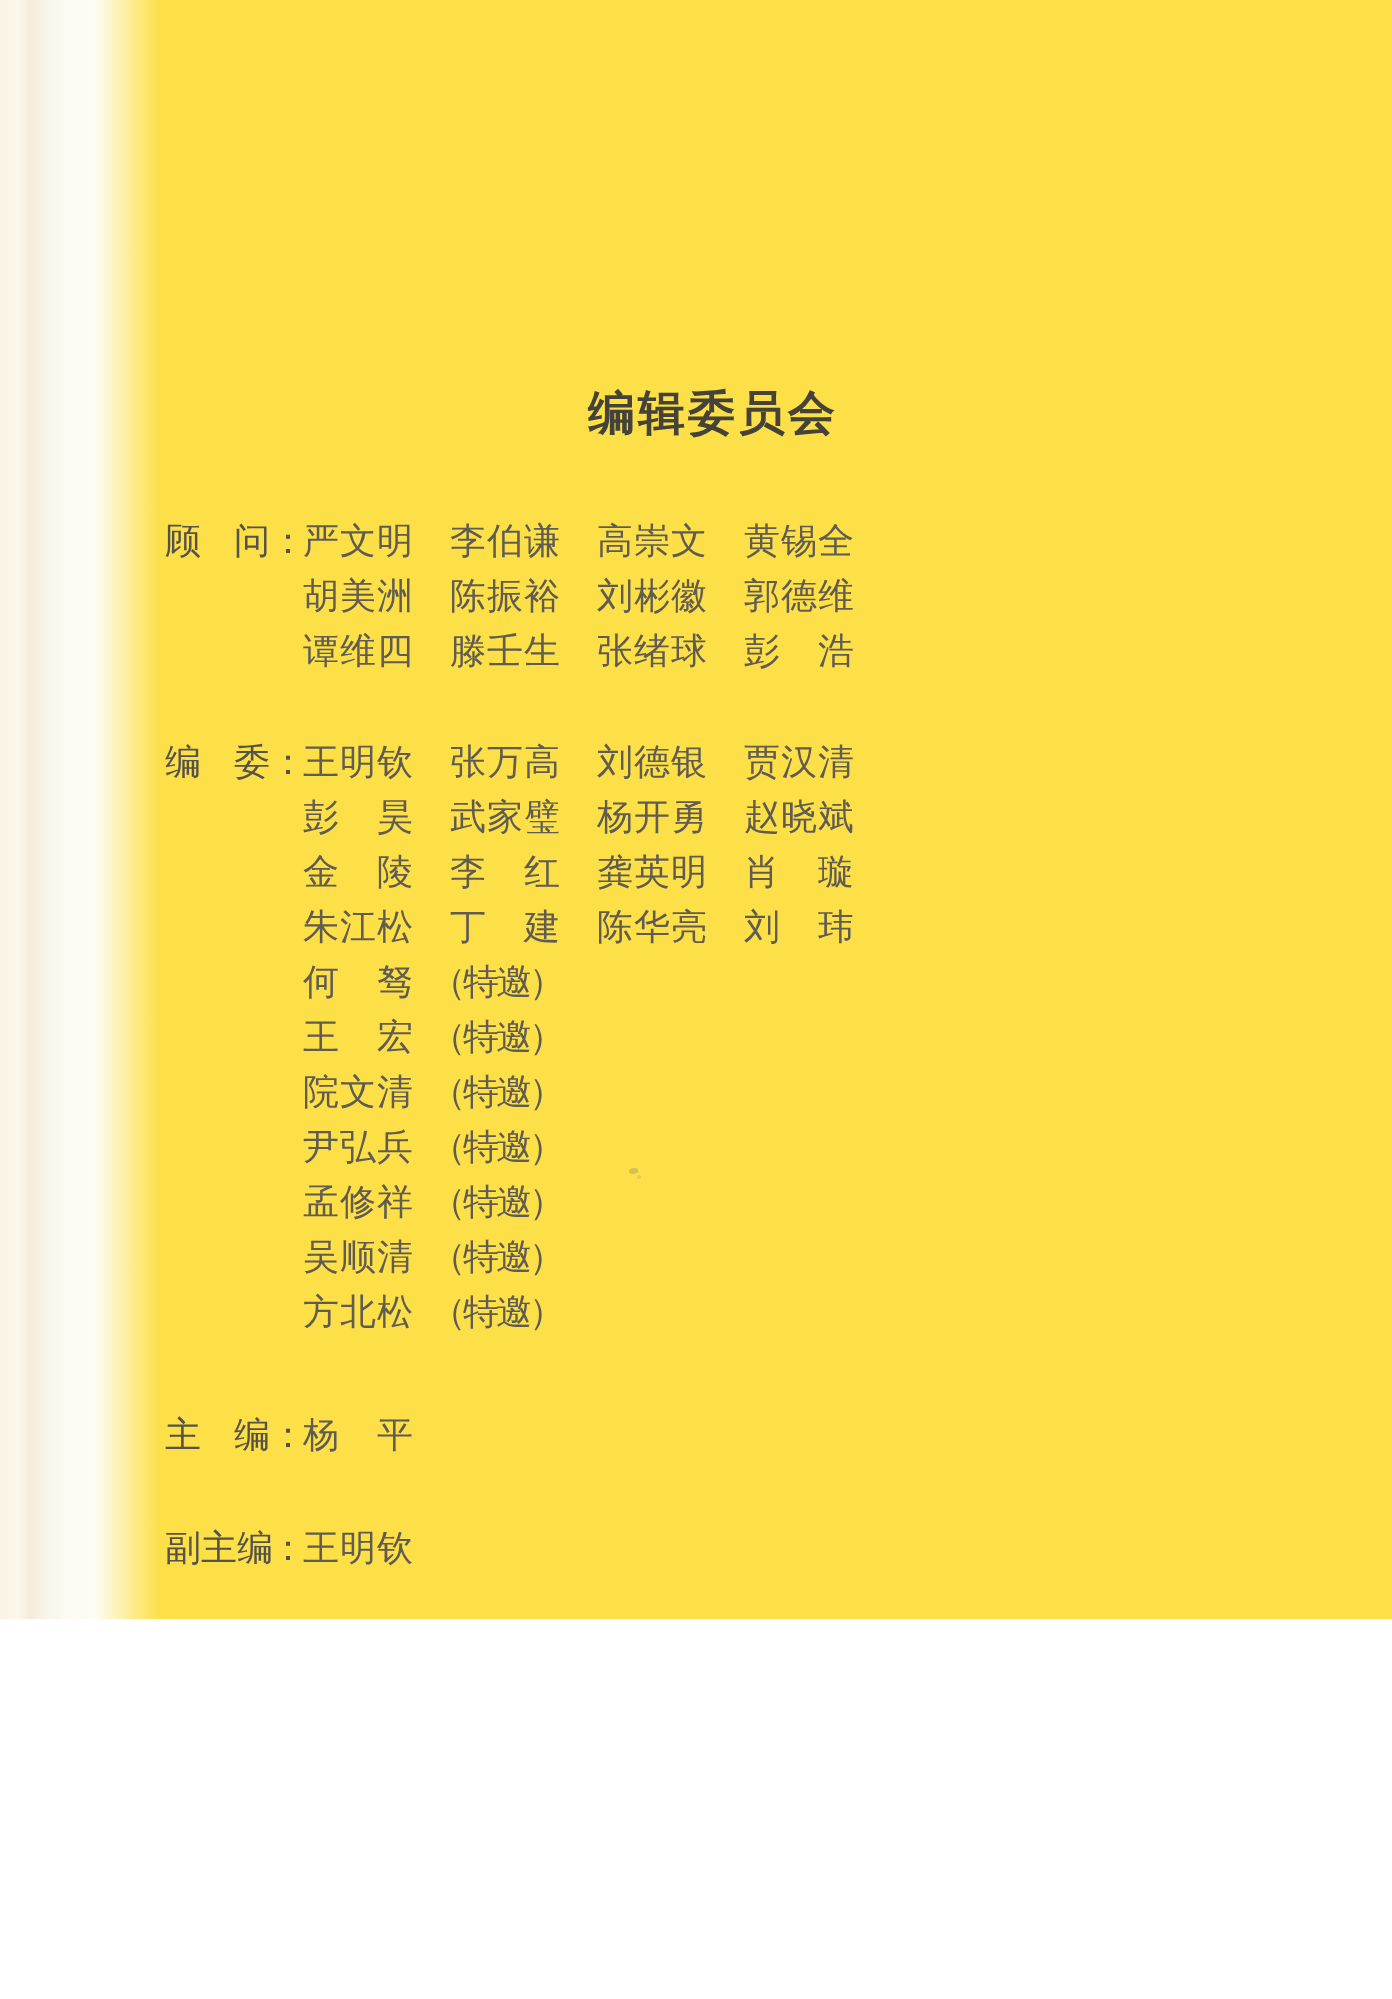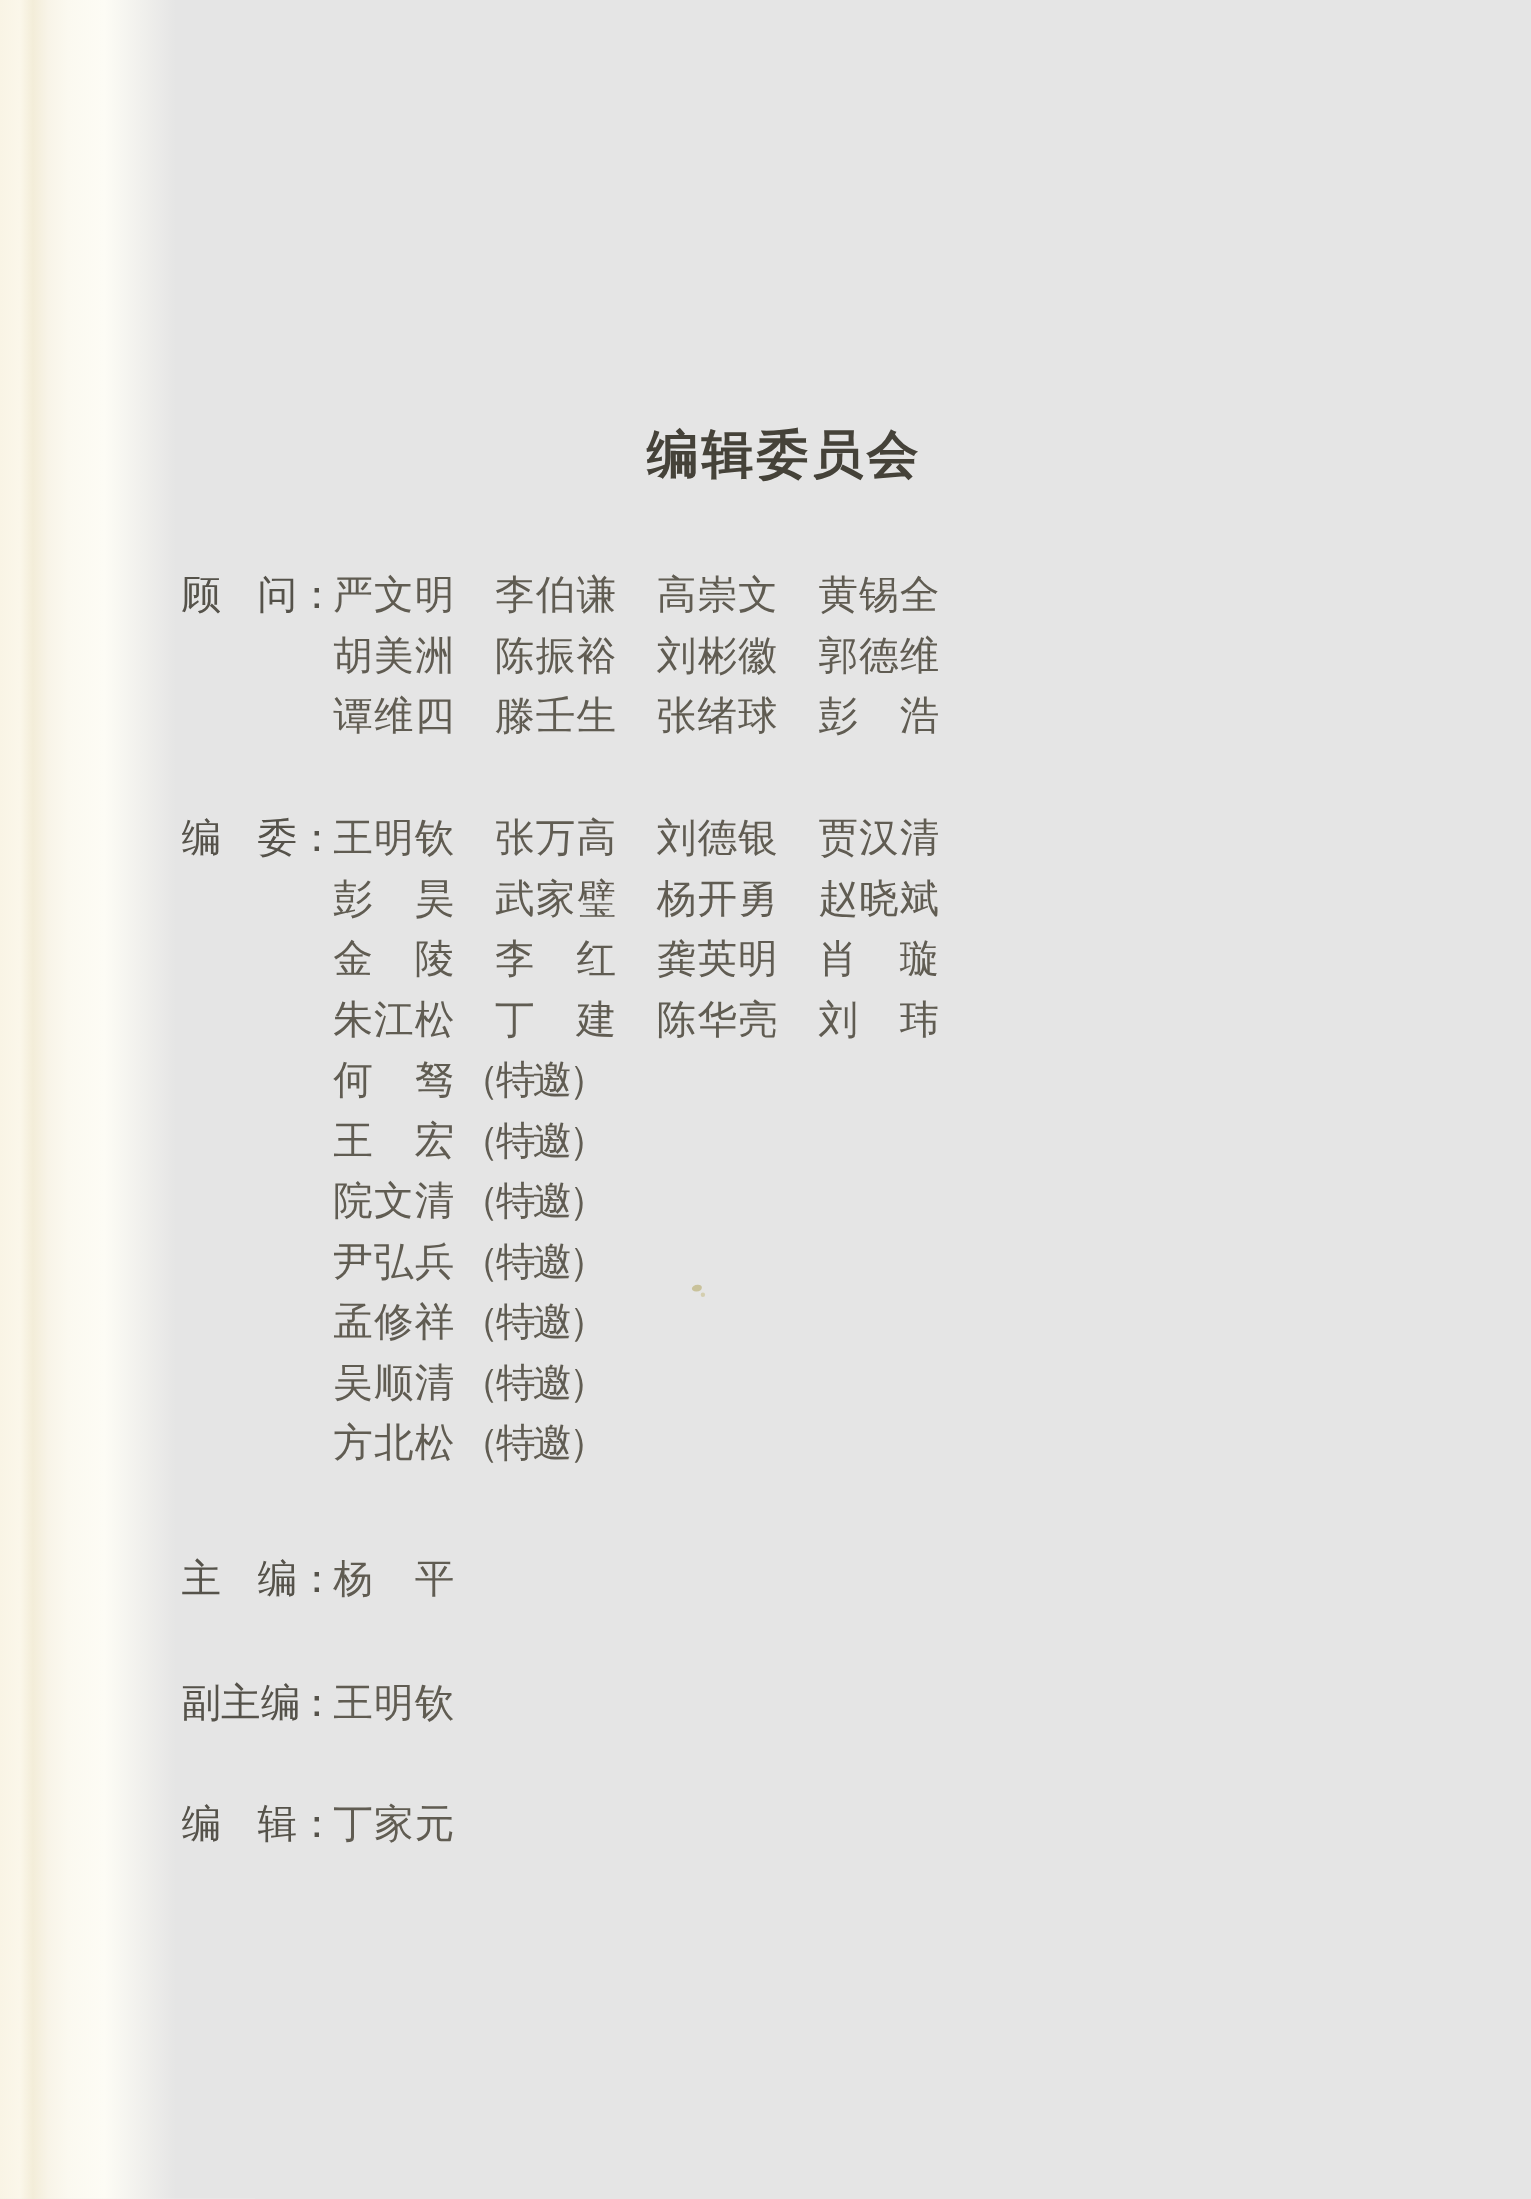--- a/index.html
+++ b/index.html
@@ -1,18 +1,18 @@
 <!DOCTYPE html>
 <html><head>
 <meta charset="utf-8">
 <style>
   html,body{margin:0;padding:0;}
   .page{
-    position:relative;width:1392px;height:1999px;overflow:hidden;
-    background:#e5e5e5;
+    position:relative;width:1392px;height:1619px;overflow:hidden;
+    background:#fde047;
     color:#605c52;
     font-family:"Liberation Serif","DejaVu Serif",serif;
   }
   .gutter{
     position:absolute;top:0;left:0;bottom:0;width:170px;pointer-events:none;
     background:linear-gradient(90deg,
       #f9f4e5 0px,#fbf7ea 18px,#f3edd9 30px,#f8f4e8 44px,
       #fbf9f0 62px,#fdfcf5 95px,rgba(254,253,247,0) 160px);
   }
   .title{
@@ -23,21 +23,21 @@
   }
   .content{position:absolute;left:165px;top:513px;font-size:36px;line-height:1;}
   .row{display:flex;align-items:center;height:55px;white-space:nowrap;}
   .labelcell{width:138px;flex:none;display:flex;align-items:center;}
   .lbl{width:105px;flex:none;color:#55524a;}
   .justify{display:flex;justify-content:space-between;}
   .colon{width:33px;flex:none;color:#55524a;}
   .names{display:flex;gap:37px;}
   .name{width:110px;flex:none;}
   .single{width:110px;flex:none;}
-  .suffix{margin-left:5px;letter-spacing:-3px;}
+  .suffix{margin-left:17px;letter-spacing:-3px;}
   .sec-board{margin-top:56px;}
   .sec-chief{margin-top:68px;}
   .sec-deputy{margin-top:58px;}
   .sec-editor{margin-top:55px;}
   .speck{position:absolute;left:629px;top:1168px;width:9px;height:6px;
     background:#b3a65f;border-radius:60% 40% 55% 45%;opacity:.55;filter:blur(.5px);}
   .speck-b{position:absolute;left:637px;top:1175px;width:4px;height:4px;
     background:#c0b470;border-radius:50%;opacity:.45;filter:blur(.5px);}
 </style>
 </head>

